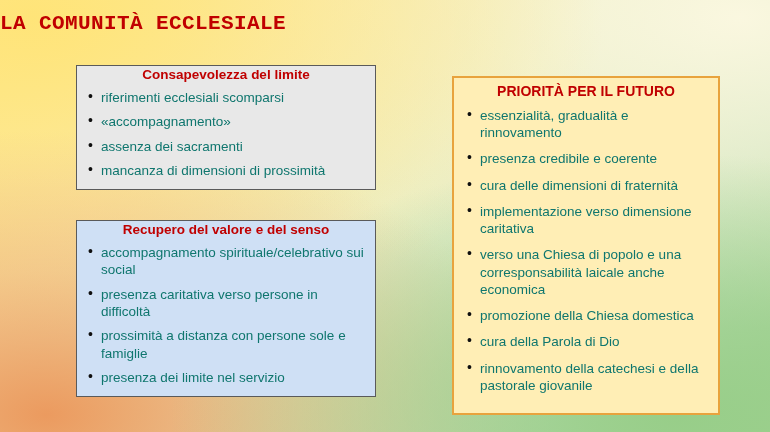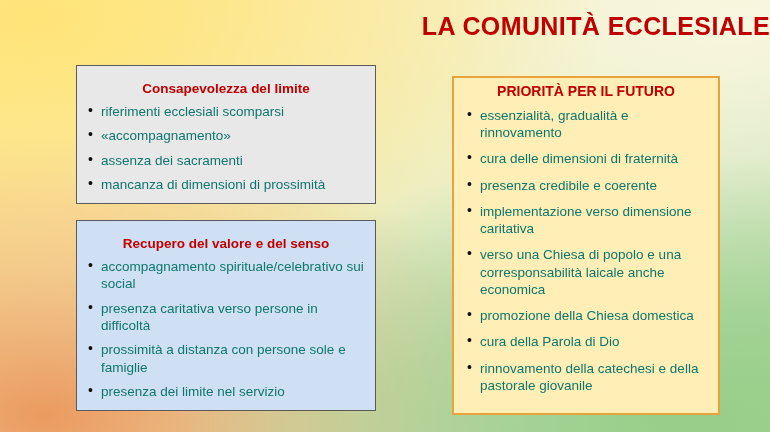--- a/index.html
+++ b/index.html
@@ -23,31 +23,32 @@
       radial-gradient(ellipse 120% 120% at 4% 4%, rgba(255,228,120,0.98) 0%, rgba(255,232,140,0.6) 32%, rgba(255,240,180,0.0) 62%),
       radial-gradient(ellipse 120% 120% at 96% 4%, rgba(252,248,225,0.95) 0%, rgba(250,245,215,0.5) 30%, rgba(250,245,215,0.0) 60%),
       linear-gradient(135deg, #fde98a 0%, #f7e9b0 25%, #e8eec8 50%, #c9e3c0 75%, #a8d59a 100%);
     overflow: hidden;
   }
   .slide-title {
     position: absolute;
     top: 12px;
     left: 0;
     width: 770px;
-    text-align: right;
-    font-size: 25px;
+    text-align: left;
+    font-size: 21px;
     font-weight: bold;
     color: #c00000;
     letter-spacing: 0.4px;
+    font-family: Liberation Mono, monospace;
   }
   .box {
     position: absolute;
     box-sizing: border-box;
     border: 1px solid #5a5a5a;
-    padding: 14px 10px 10px 10px;
+    padding: 0 10px 10px 10px;
   }
   .box-title {
     text-align: center;
     font-size: 13.5px;
     font-weight: bold;
     color: #c00000;
     margin: 1px 0 6px 0;
     line-height: 1.2;
   }
   ul.bullets {
@@ -130,22 +131,22 @@
       <li>presenza caritativa verso persone in difficoltà</li>
       <li>prossimità a distanza con persone sole e famiglie</li>
       <li>presenza dei limite nel servizio</li>
     </ul>
   </div>
 
   <div class="box" id="box-priorita">
     <div class="box-title">PRIORITÀ PER IL FUTURO</div>
     <ul class="bullets">
       <li>essenzialità, gradualità e rinnovamento</li>
+      <li>presenza credibile e coerente</li>
       <li>cura delle dimensioni di fraternità</li>
-      <li>presenza credibile e coerente</li>
       <li>implementazione verso dimensione caritativa</li>
       <li>verso una Chiesa di popolo e una corresponsabilità laicale anche economica</li>
       <li>promozione della Chiesa domestica</li>
       <li>cura della Parola di Dio</li>
       <li>rinnovamento della catechesi e della pastorale giovanile</li>
     </ul>
   </div>
 
 </div>
 

